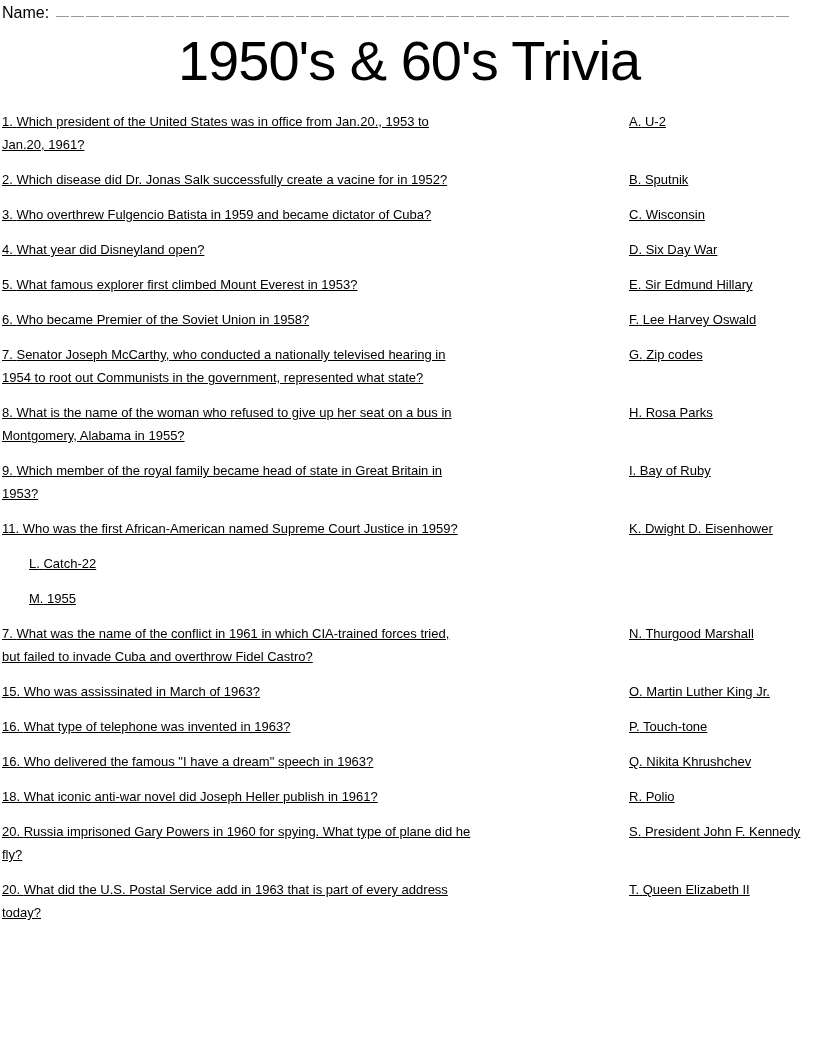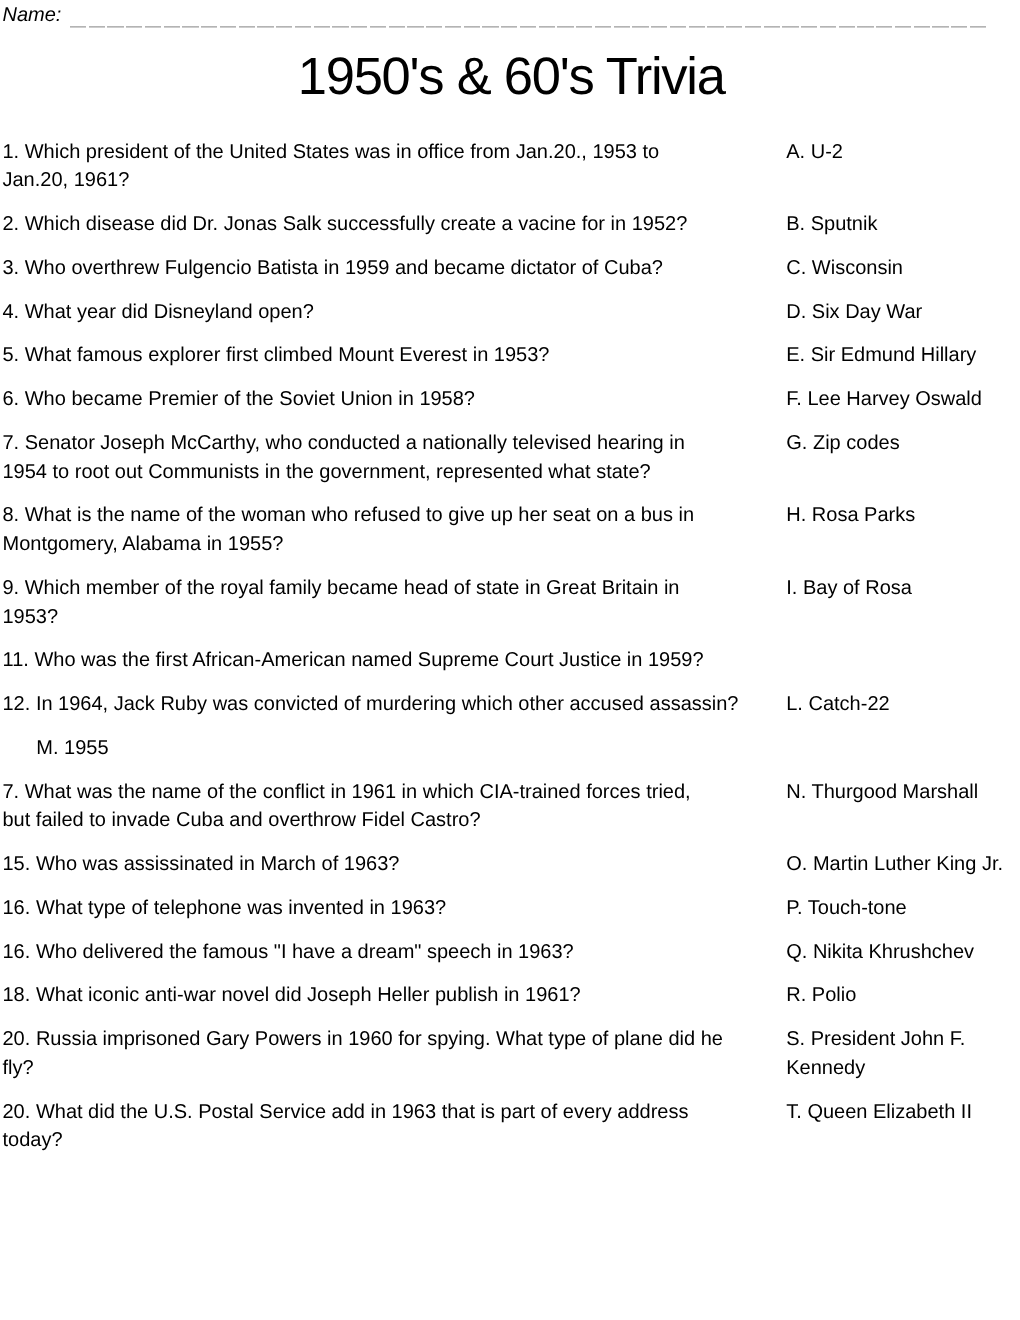--- a/index.html
+++ b/index.html
@@ -7,49 +7,48 @@
     width: 816px; height: 1056px;
     background: #ffffff;
     color: #000000;
     font-family: "Liberation Sans", sans-serif;
     overflow: hidden;
   }
   .page { padding: 3px 0 0 2px; }
 
   .name-row {
     display: flex;
-    align-items: flex-end;
     height: 19px;
     margin-right: 27px;
-    font-style: italic;
   }
   .name-label { font-size: 16px; line-height: 19px; }
   .name-line {
     flex: 1;
     margin-left: 7px;
     height: 14px;
     background: repeating-linear-gradient(to right, #9b9b9b 0 13px, rgba(0,0,0,0) 13px 15px) left bottom / 100% 1px no-repeat;
   }
 
   .title {
     margin: 8px 0 0 0;
     text-align: center;
-    font-size: 42px;
+    font-size: 56px;
     font-weight: normal;
     line-height: 62px;
     letter-spacing: -1px;
   }
 
   .rows { margin-top: 18px; }
   .row {
     display: flex;
     align-items: flex-start;
     margin-bottom: 12px;
-    font-size: 16px;
+    font-size: 13px;
     line-height: 23px;
+    text-decoration: underline;
   }
   .q { width: 600px; flex-shrink: 0; }
   .a { margin-left: 27px; white-space: nowrap; }
   .qtext, .atext { white-space: pre-line; }
 </style>
 </head>
 <body>
 
 <div class="page">
 
@@ -100,30 +99,30 @@
 
   <div class="row">
     <div class="q"><span class="qnum">8.</span> <span class="qtext">What is the name of the woman who refused to give up her seat on a bus in
 Montgomery, Alabama in 1955?</span></div>
     <div class="a"><span class="aletter">H.</span> <span class="atext">Rosa Parks</span></div>
   </div>
 
   <div class="row">
     <div class="q"><span class="qnum">9.</span> <span class="qtext">Which member of the royal family became head of state in Great Britain in
 1953?</span></div>
-    <div class="a"><span class="aletter">I.</span> <span class="atext">Bay of Rosa</span></div>
+    <div class="a"><span class="aletter">I.</span> <span class="atext">Bay of Ruby</span></div>
   </div>
 
 
   <div class="row">
     <div class="q"><span class="qnum">11.</span> <span class="qtext">Who was the first African-American named Supreme Court Justice in 1959?</span></div>
+    <div class="a"><span class="aletter">K.</span> <span class="atext">Dwight D. Eisenhower</span></div>
   </div>
 
   <div class="row">
-    <div class="q"><span class="qnum">12.</span> <span class="qtext">In 1964, Jack Ruby was convicted of murdering which other accused assassin?</span></div>
     <div class="a"><span class="aletter">L.</span> <span class="atext">Catch-22</span></div>
   </div>
 
   <div class="row">
     <div class="a"><span class="aletter">M.</span> <span class="atext">1955</span></div>
   </div>
 
   <div class="row">
     <div class="q"><span class="qnum">7.</span> <span class="qtext">What was the name of the conflict in 1961 in which CIA-trained forces tried,
 but failed to invade Cuba and overthrow Fidel Castro?</span></div>

